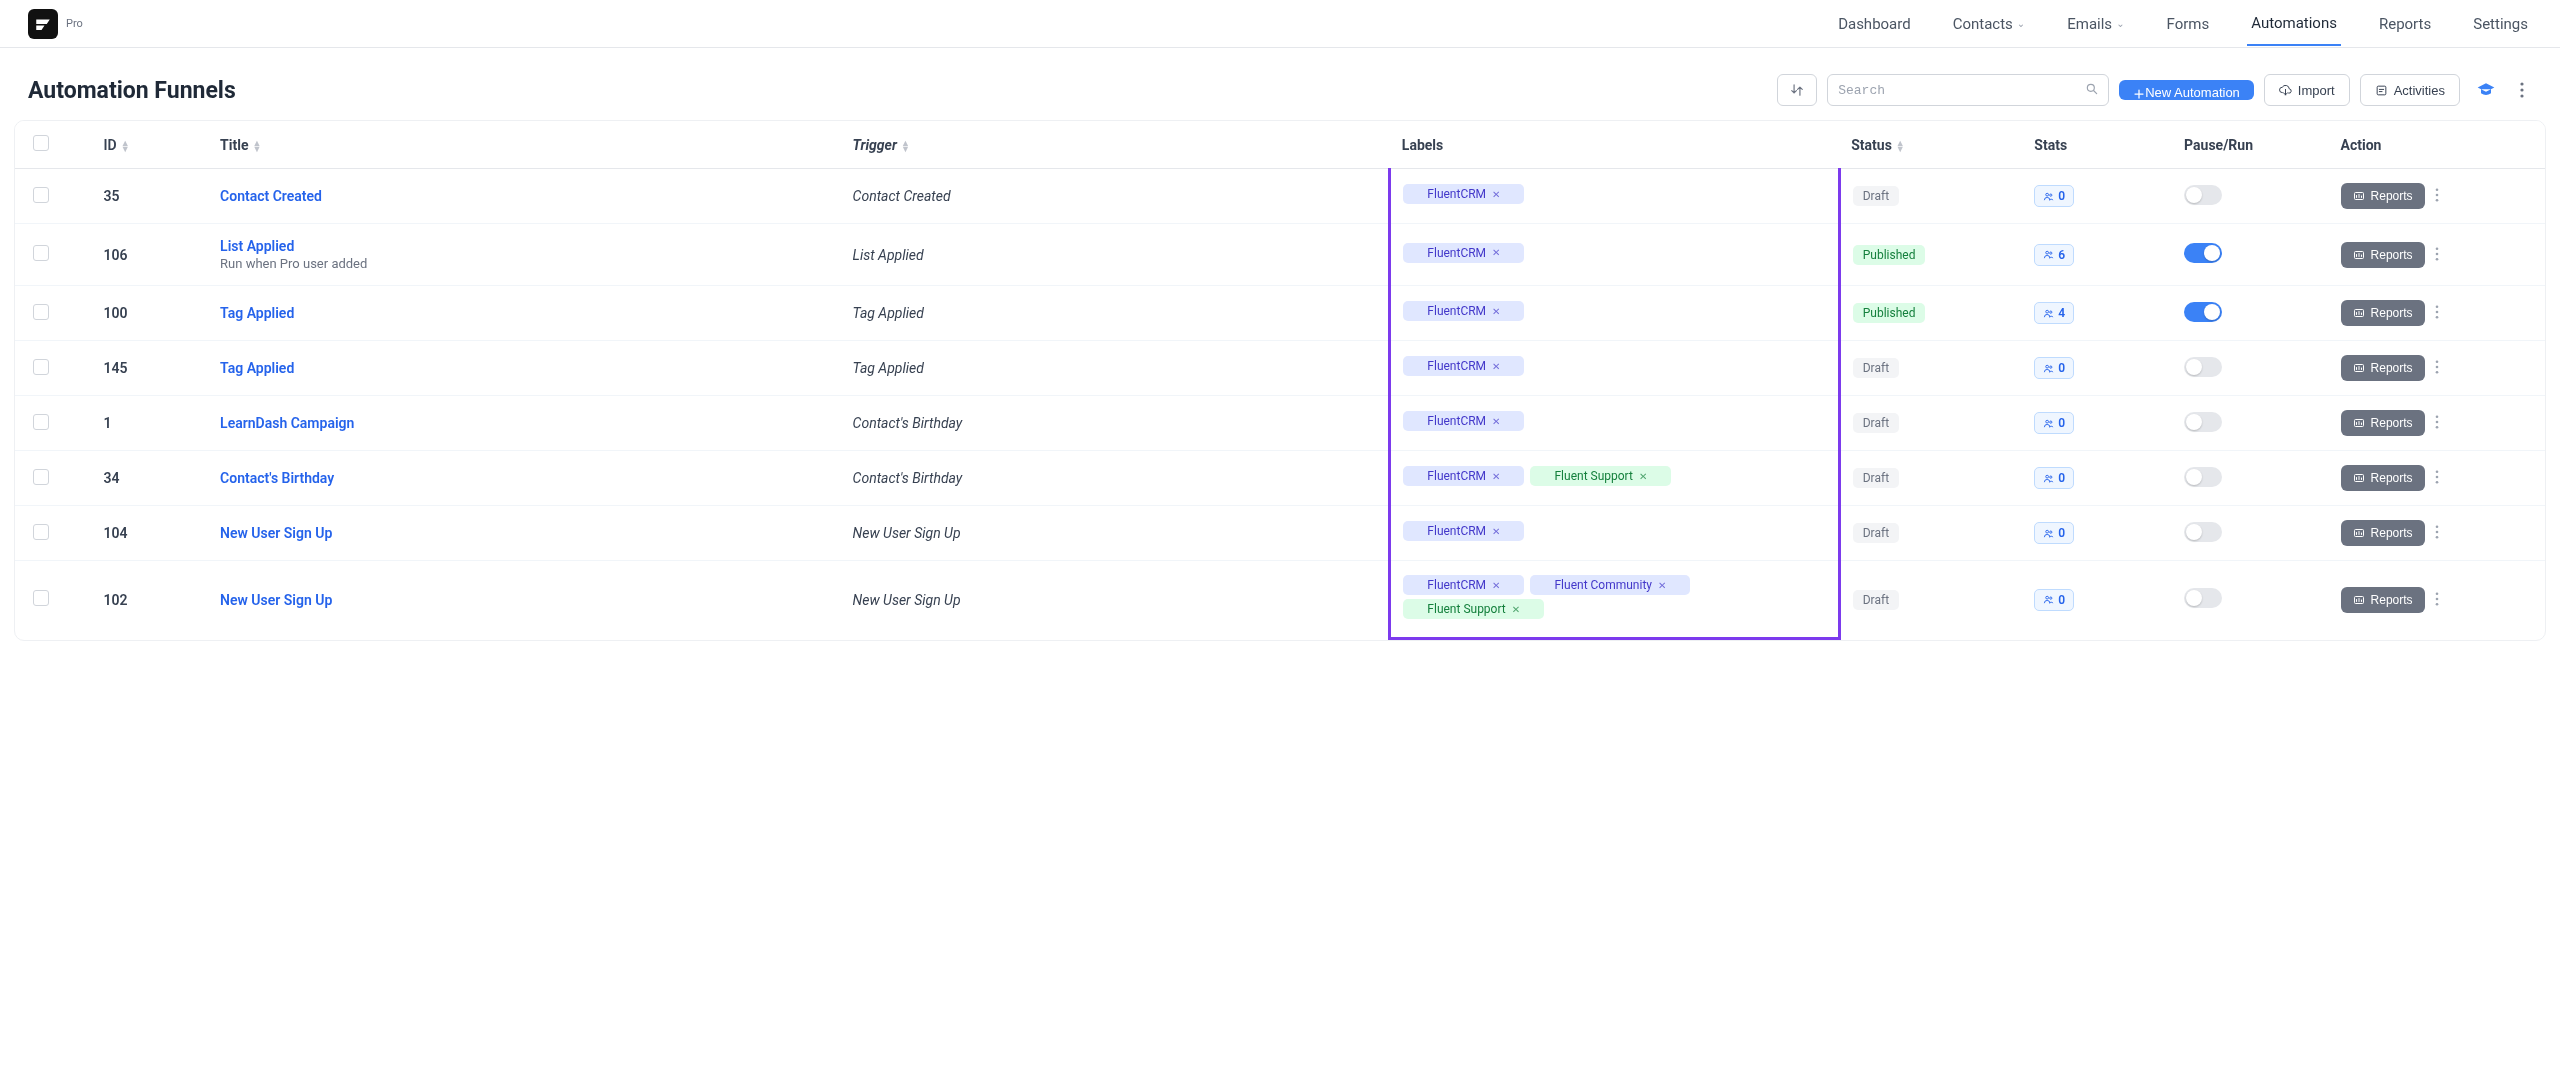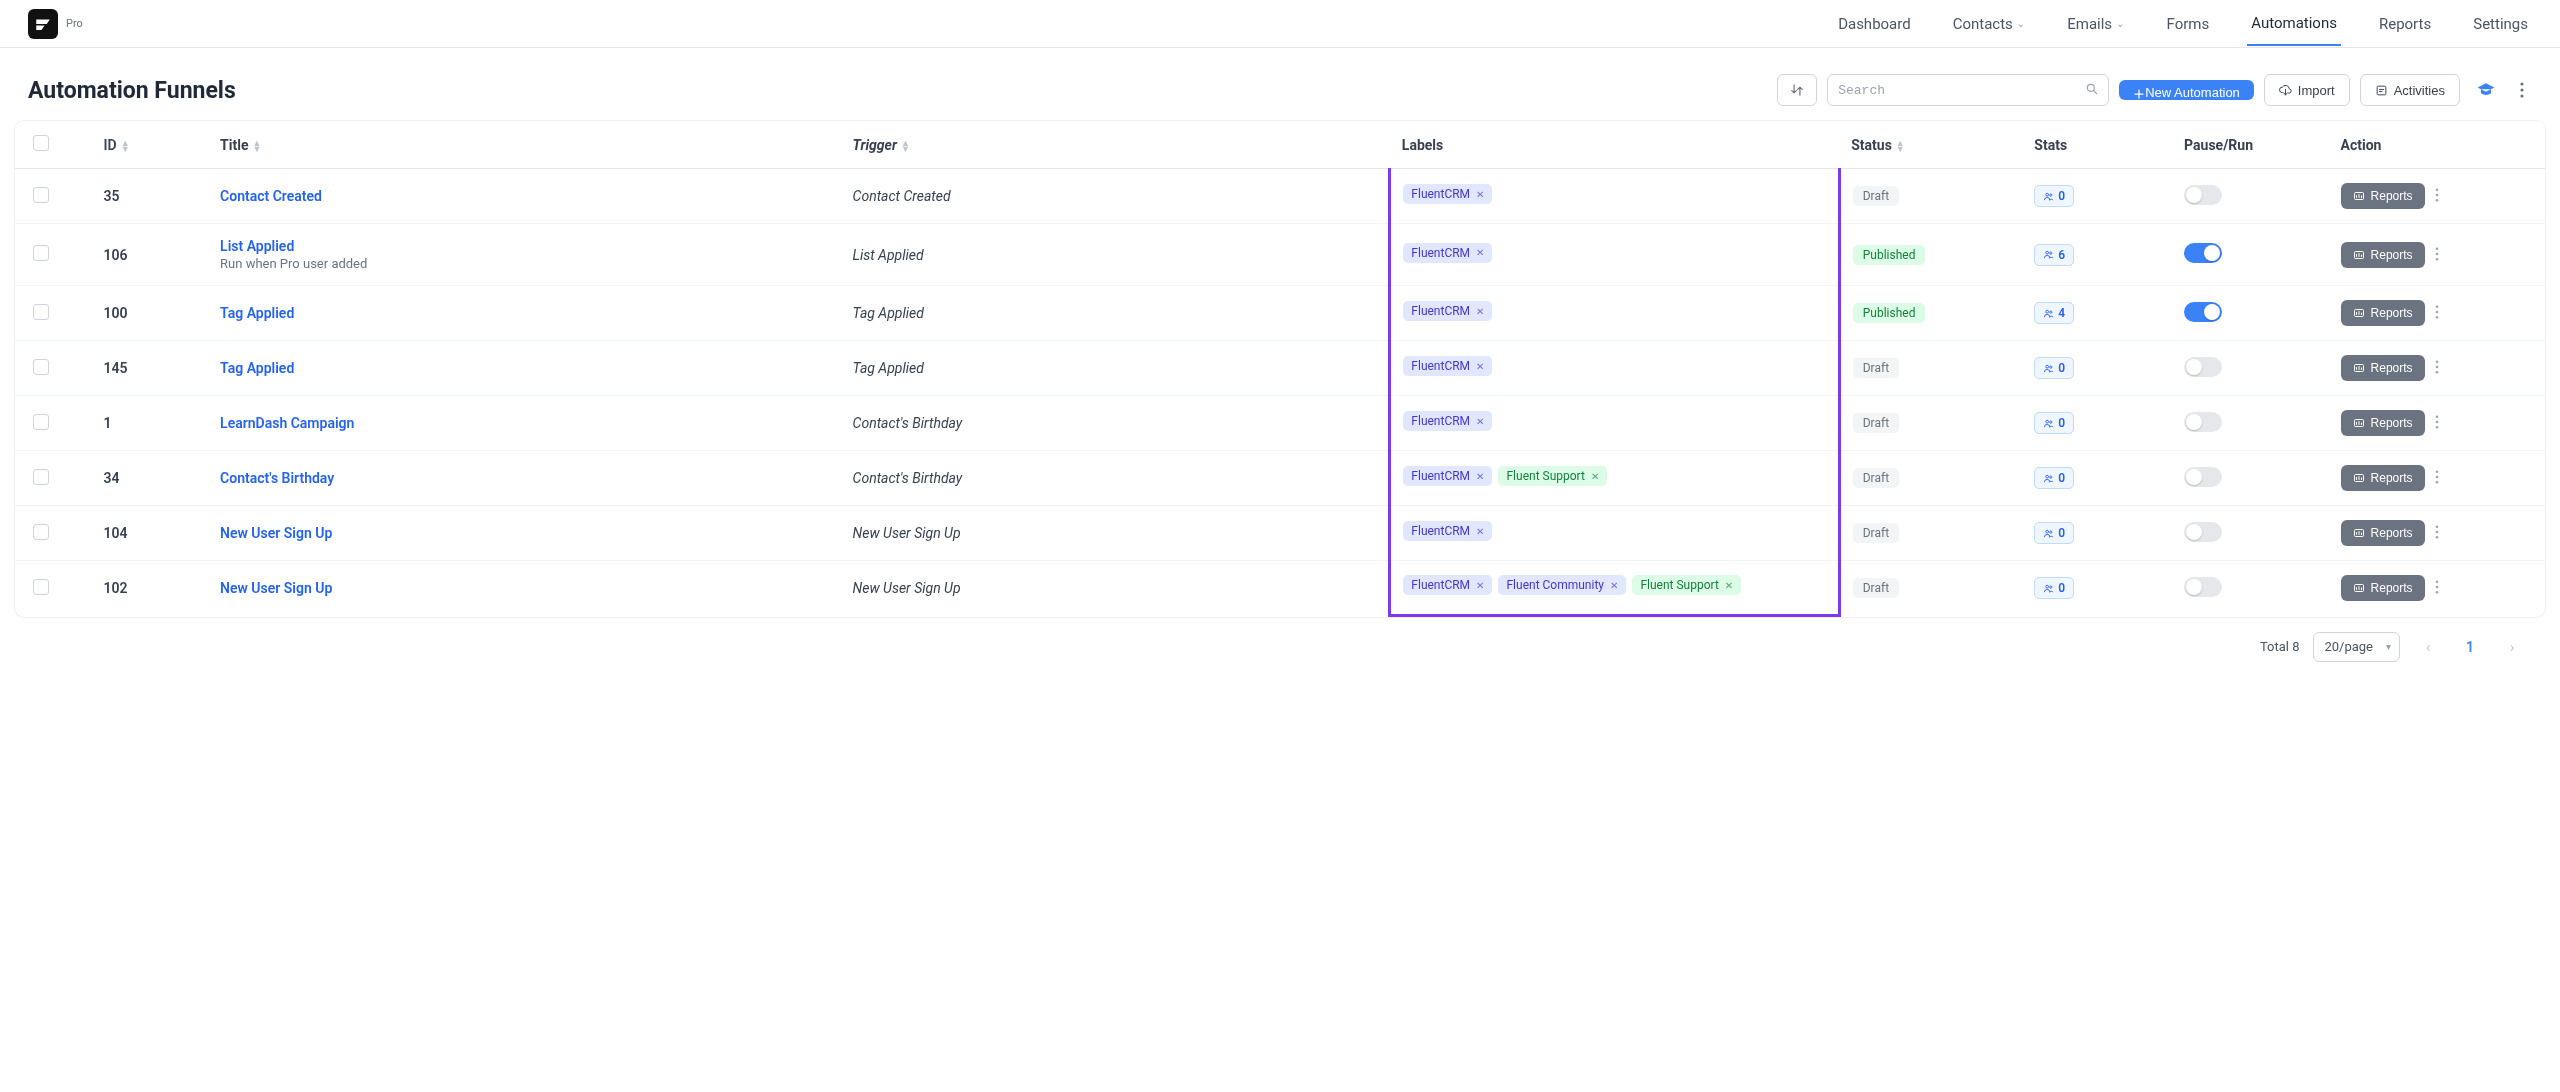--- a/index.html
+++ b/index.html
@@ -46,21 +46,21 @@
 .col-status { width: 110px; }
 .col-stats { width: 90px; }
 .col-pause { width: 94px; }
 .col-action { width: 130px; }
 
 .checkbox { width: 16px; height: 16px; border: 1px solid #d1d5db; border-radius: 3px; background: #fff; display: inline-block; cursor: pointer; }
 .title-link { color: #2563eb; font-weight: 600; font-size: 14px; cursor: pointer; }
 .subtitle { font-size: 13px; color: #6b7280; margin-top: 2px; }
 .trigger-text { color: #374151; }
 
-.label-chip { display: inline-flex; align-items: center; gap: 6px; padding: 3px 8px; border-radius: 5px; font-size: 12px; margin-right: 6px; margin-bottom: 4px; }
+.label-chip { display: inline-flex; align-items: center; gap: 6px; padding: 3px 24px; border-radius: 5px; font-size: 12px; margin-right: 6px; margin-bottom: 4px; }
 .label-fluentcrm { background: #e0e7ff; color: #4338ca; }
 .label-fluentsupport { background: #dcfce7; color: #15803d; }
 .label-fluentcommunity { background: #e0e7ff; color: #4338ca; }
 .label-close { font-size: 10px; color: inherit; opacity: .7; cursor: pointer; }
 
 .status-draft { background: #f3f4f6; color: #6b7280; padding: 3px 10px; border-radius: 5px; font-size: 12px; display: inline-block; }
 .status-published { background: #dcfce7; color: #15803d; padding: 3px 10px; border-radius: 5px; font-size: 12px; display: inline-block; }
 .stat-badge { display: inline-flex; align-items: center; gap: 4px; background: #eff6ff; border: 1px solid #bfdbfe; color: #2563eb; padding: 3px 8px; border-radius: 5px; font-size: 12px; font-weight: 600; cursor: pointer; }
 
 .toggle { width: 38px; height: 20px; border-radius: 10px; background: #e5e7eb; position: relative; cursor: pointer; display: inline-block; }
@@ -471,24 +471,14 @@
               </button><span class="row-more"><svg width="4" height="14" viewBox="0 0 4 16">
                   <circle cx="2" cy="2" r="1.5" fill="#9ca3af"></circle>
                   <circle cx="2" cy="8" r="1.5" fill="#9ca3af"></circle>
                   <circle cx="2" cy="14" r="1.5" fill="#9ca3af"></circle>
                 </svg></span></td>
           </tr>
         </tbody>
     </table>
   </div>
 
-  <div class="pagination">
-    <span class="total-text">Total 8</span>
-    <div class="page-select">
-      <span>20/page</span>
-      <span class="chevron" style="position:absolute;right:8px;">▾</span>
-    </div>
-    <div class="page-nav-btn">‹</div>
-    <div class="page-num">1</div>
-    <div class="page-nav-btn">›</div>
-  </div>
 
 </div>
 
 </body></html>

